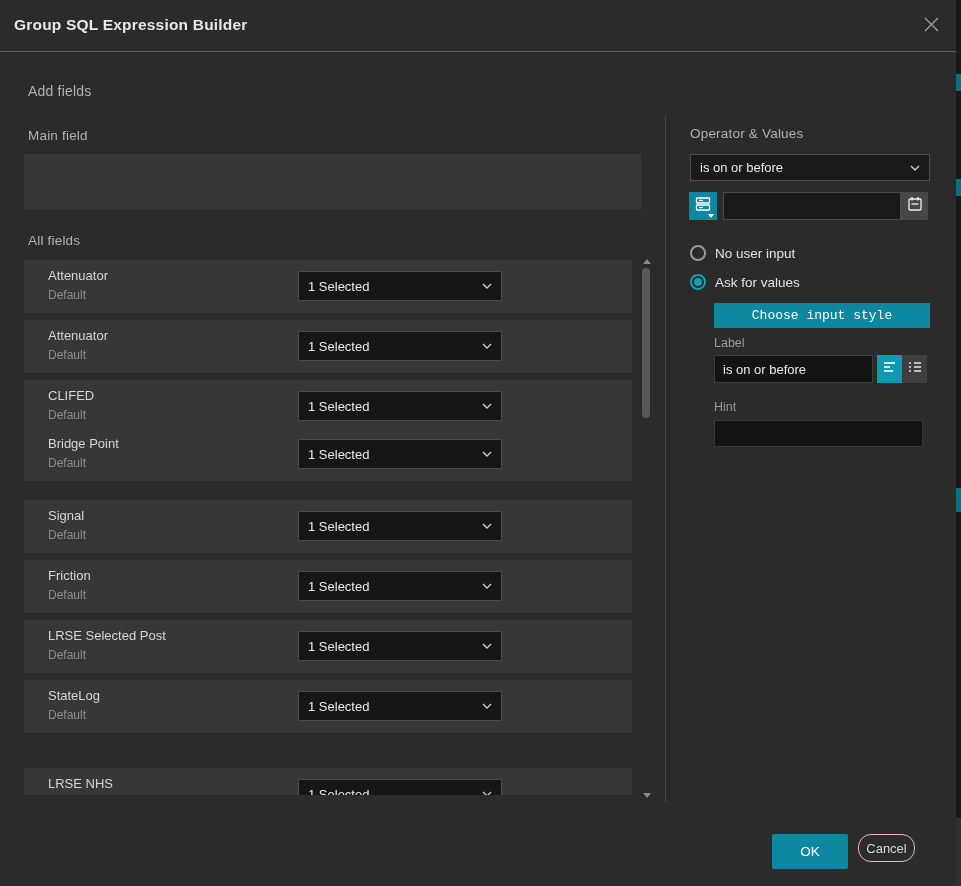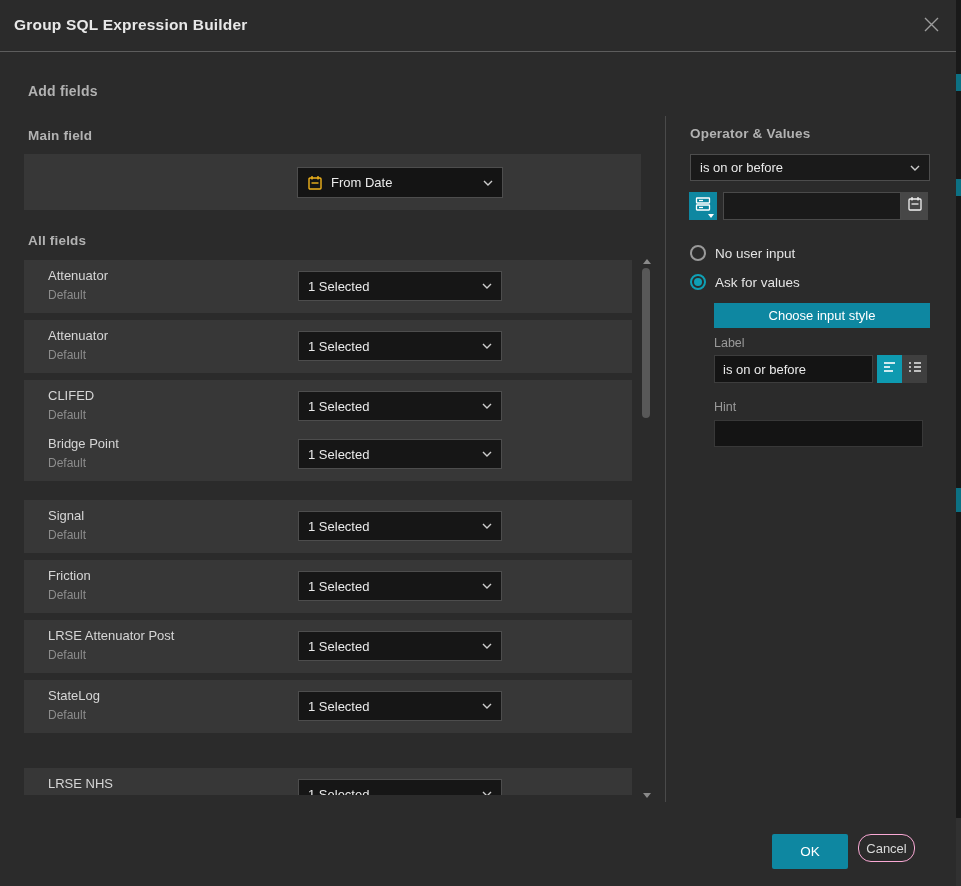--- a/index.html
+++ b/index.html
@@ -12,21 +12,21 @@
   .app-sliver { position:absolute; right:0; top:0; width:5px; height:886px; background:#191919; }
   .sliver-seg { position:absolute; left:0; width:5px; }
 
   .dialog { position:absolute; left:0; top:0; width:956px; height:886px; background:#2b2b2b; }
 
   
   .titlebar { position:absolute; left:0; top:0; width:956px; height:52px; background:#2b2b2b; border-bottom:1px solid #5d5d5d; }
   .title { position:absolute; left:14px; top:16px; font-size:15.5px; font-weight:bold; color:#e8e8e8; letter-spacing:.2px; }
   .close-btn { position:absolute; right:13px; top:14px; width:24px; height:24px; display:flex; align-items:center; justify-content:center; cursor:pointer; }
 
-  .section-label { position:absolute; font-size:13.5px; font-weight:bold; color:#b2b2b2; letter-spacing:.2px; }
+  .section-label { position:absolute; font-size:13.5px; font-weight:normal; color:#b2b2b2; letter-spacing:.2px; }
   .lbl-add    { left:28px; top:83px; font-size:14px; }
   .lbl-main   { left:28px; top:128px; }
   .lbl-all    { left:28px; top:233px; }
   .lbl-op     { left:690px; top:126px; }
 
   
   .select { display:flex; align-items:center; background:#191919; border:1px solid #4d4d4d; color:#eaeaea; font-size:13px; padding:0 9px; cursor:pointer; }
   .select .sel-text { white-space:nowrap; overflow:hidden; }
   .select .chev { margin-left:auto; display:flex; }
 
@@ -61,21 +61,21 @@
   .val-cal-btn { position:absolute; left:901px; top:192px; width:27px; height:28px; background:#474747; display:flex; align-items:center; justify-content:center; color:#f2f2f2; cursor:pointer; }
 
   .radio-row { position:absolute; left:690px; display:flex; align-items:center; cursor:pointer; }
   .radio-row-1 { top:245px; }
   .radio-row-2 { top:274px; }
   .radio-circle { width:16px; height:16px; border-radius:50%; border:2px solid #9a9a9a; background:transparent; }
   .radio-circle.sel { border-color:#0fa0b5; display:flex; align-items:center; justify-content:center; }
   .radio-circle.sel::after { content:""; width:8px; height:8px; border-radius:50%; background:#0fa0b5; }
   .radio-label { margin-left:9px; font-size:13.5px; color:#e4e4e4; }
 
-  .choose-style-btn { position:absolute; left:714px; top:303px; width:216px; height:25px; background:#0e87a1; color:#ffffff; font-size:13px; display:flex; align-items:center; justify-content:center; cursor:pointer; border:none; font-family:Liberation Sans, sans-serif; }
+  .choose-style-btn { position:absolute; left:714px; top:303px; width:216px; height:25px; background:#0e87a1; color:#ffffff; font-size:13px; display:flex; align-items:center; justify-content:center; cursor:pointer; border:none; font-family:Liberation Mono, monospace; }
 
   .small-label { position:absolute; font-size:12.5px; color:#9a9a9a; }
   .lbl-label { left:714px; top:336px; }
   .lbl-hint  { left:714px; top:400px; }
 
   .label-input { position:absolute; left:714px; top:355px; width:159px; height:28px; background:#141414; border:1px solid #3d3d3d; color:#eaeaea; font-size:13px; padding:0 8px; font-family:"Liberation Sans", sans-serif; }
   .style-btn { position:absolute; top:355px; width:25px; height:28px; display:flex; align-items:center; justify-content:center; cursor:pointer; }
   .style-btn-align { left:877px; background:#0e9ab0; }
   .style-btn-list  { left:902px; background:#3f3f3f; }
 
@@ -107,36 +107,20 @@
               <path d="M2 2 L15 15 M15 2 L2 15" stroke="#9c9c9c" stroke-width="1.4" fill="none"></path>
             </svg>
         </span>
       </div>
     </div>
 
     <div class="section-label lbl-add">Add fields</div>
     <div class="section-label lbl-main">Main field</div>
 
     <div class="main-field-box">
-      <div class="select field-select">
-        <span class="cal">
-          <svg width="16" height="16" viewBox="0 0 16 16" stroke="currentColor" fill="none" stroke-width="1.4">
-            <rect x="2" y="3" width="12" height="11" rx="1"></rect>
-            <line x1="5" y1="1" x2="5" y2="4.5"></line>
-              <line x1="11" y1="1" x2="11" y2="4.5"></line>
-            <line x1="4.5" y1="8" x2="11.5" y2="8"></line>
-          </svg>
-        </span>
-        <span class="sel-text">From Date</span>
-        <span class="chev">
-          <svg width="10" height="6" viewBox="0 0 10 6">
-              <path d="M1 1 L5 5 L9 1" stroke="#cccccc" stroke-width="1.4" fill="none"></path>
-            </svg>
-        </span>
-      </div>
     </div>
 
     <div class="section-label lbl-all">All fields</div>
 
     <div class="rows-viewport" id="rows-container">
         <div class="field-row" style="top: 0px;">
         <div class="fr-name">Attenuator</div>
         <div class="fr-sub">Default</div>
         <div class="select fr-select">
           <span class="sel-text">1 Selected</span>
@@ -201,21 +185,21 @@
         <div class="select fr-select">
           <span class="sel-text">1 Selected</span>
           <span class="chev">
             <svg width="10" height="6" viewBox="0 0 10 6">
                 <path d="M1 1 L5 5 L9 1" stroke="#cccccc" stroke-width="1.4" fill="none"></path>
               </svg>
           </span>
         </div>
       </div>
         <div class="field-row" style="top: 360px;">
-        <div class="fr-name">LRSE Attenuator Post</div>
+        <div class="fr-name">LRSE Selected Post</div>
         <div class="fr-sub">Default</div>
         <div class="select fr-select">
           <span class="sel-text">1 Selected</span>
           <span class="chev">
             <svg width="10" height="6" viewBox="0 0 10 6">
                 <path d="M1 1 L5 5 L9 1" stroke="#cccccc" stroke-width="1.4" fill="none"></path>
               </svg>
           </span>
         </div>
       </div>

